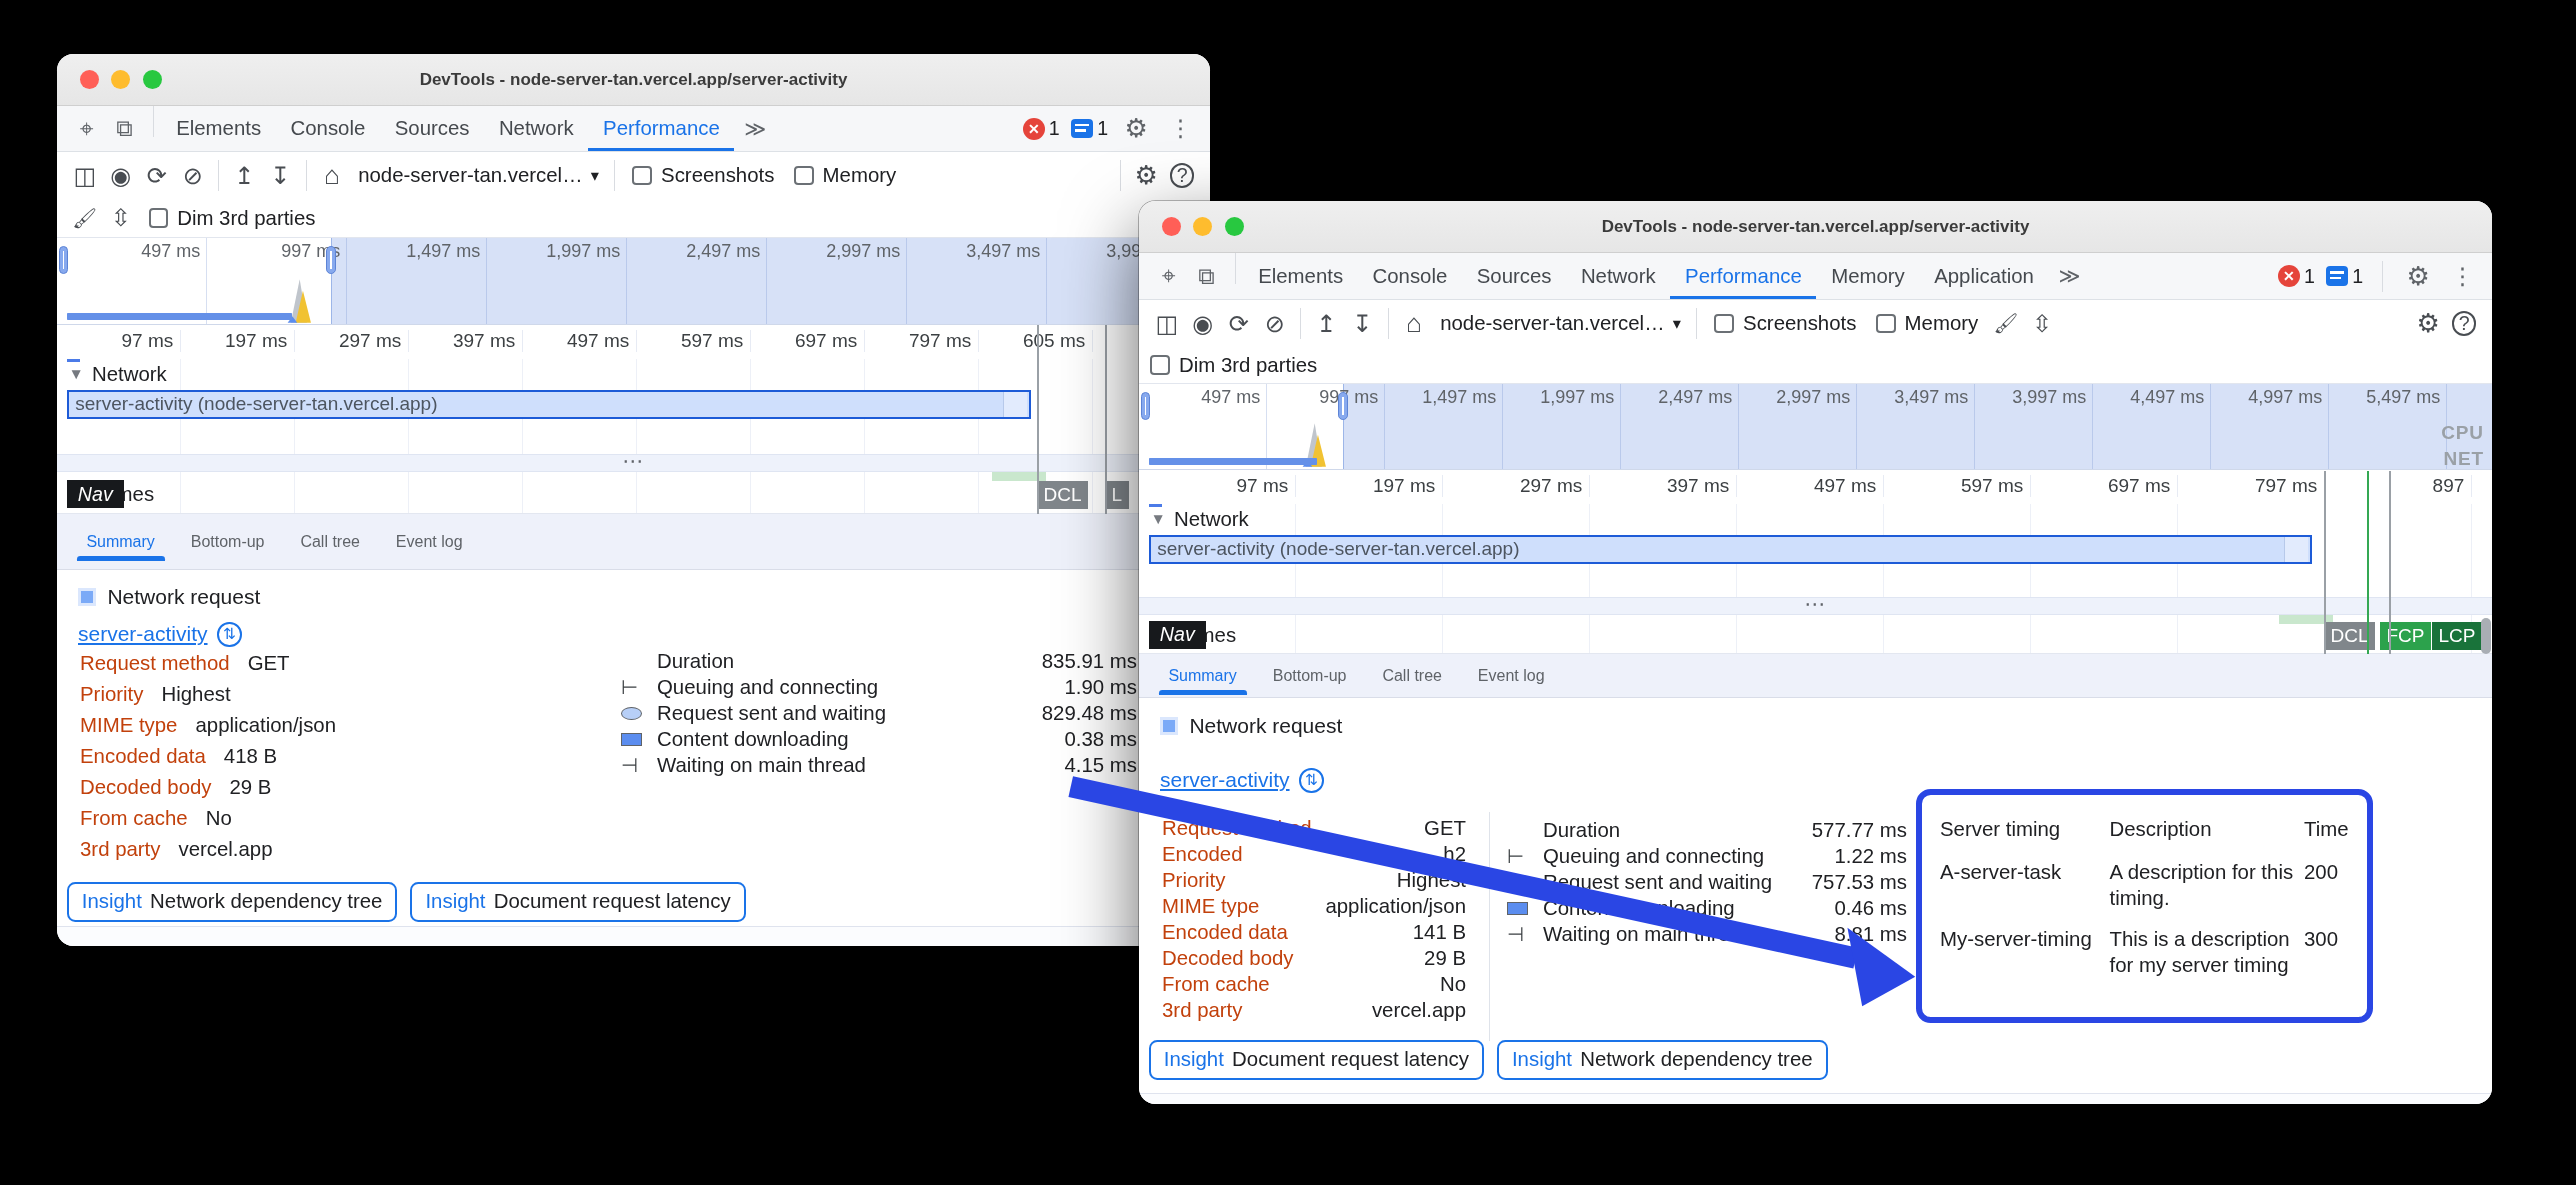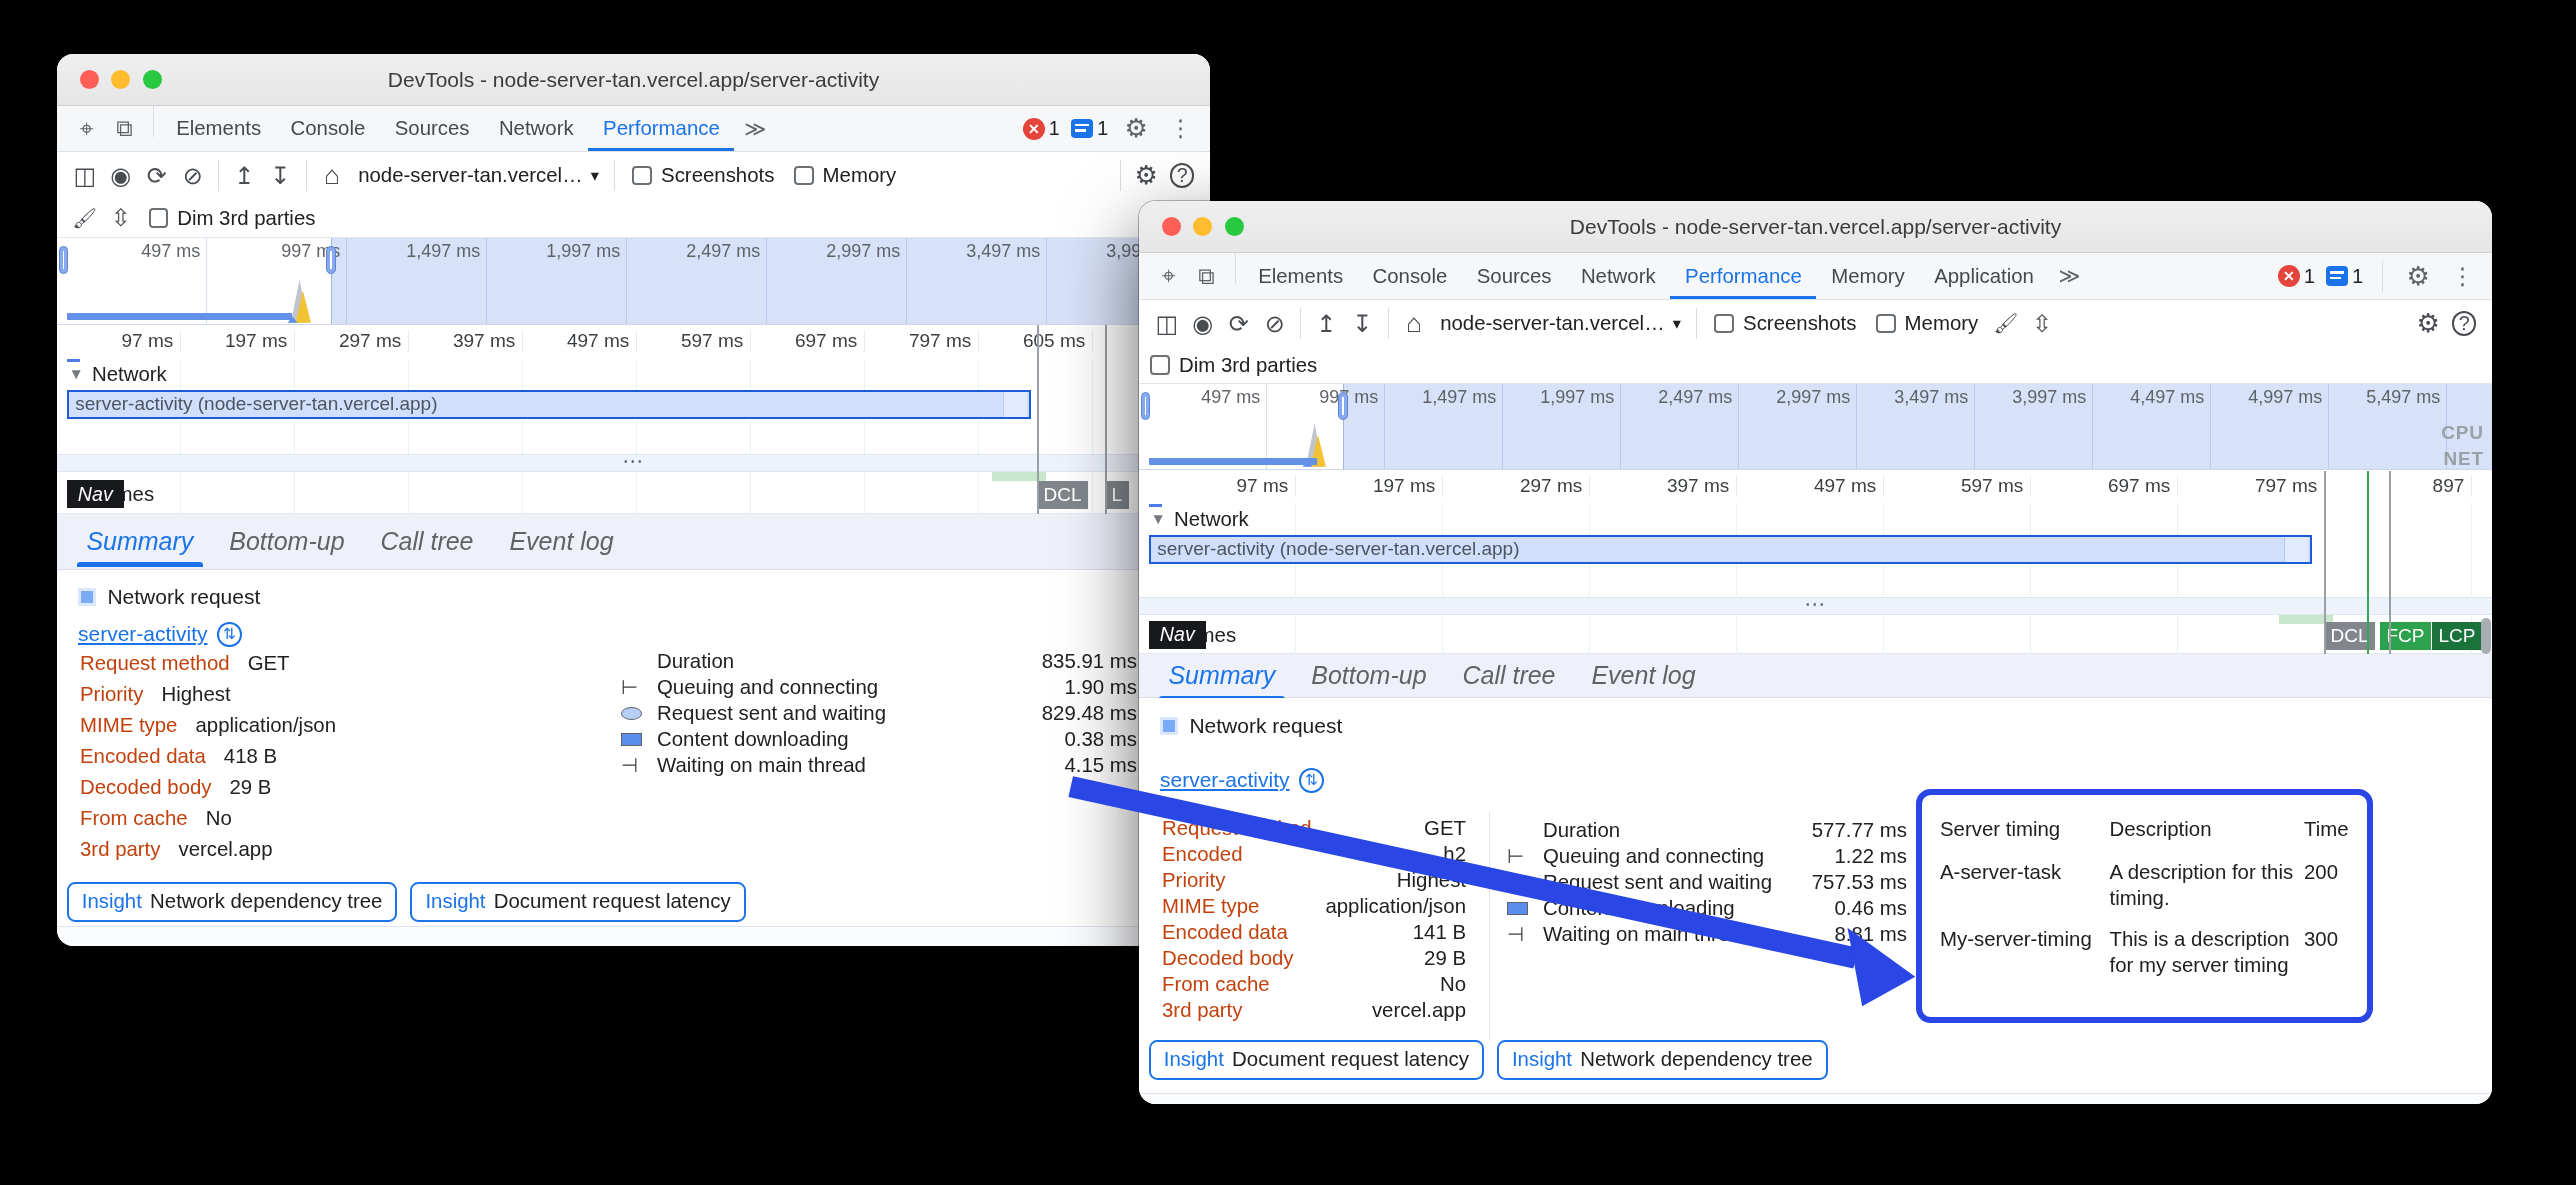--- a/index.html
+++ b/index.html
@@ -5,21 +5,21 @@
   * { margin:0; padding:0; box-sizing:border-box; }
   html,body { width:2576px; height:1186px; background:#000; overflow:hidden;
     font-family:"Liberation Sans", sans-serif; }
   .stage { position:relative; width:2576px; height:1186px; }
 
   
   .window { position:absolute; border-radius:16.3px; overflow:hidden; background:#fff;
     box-shadow:0 28px 74px rgba(0,0,0,.6), 0 0 0 0.8px rgba(0,0,0,.35); display:flex; flex-direction:column; }
   .titlebar { position:relative; height:52px; background:linear-gradient(#efefef,#e6e6e6);
     border-bottom:0.8px solid #cfcfcf; display:flex; align-items:center; justify-content:center; flex:none; }
-  .title { font-size:21px; font-weight:normal; color:#3b3b3b; }
+  .title { font-size:17px; font-weight:bold; color:#3b3b3b; }
   .lights { position:absolute; left:23px; top:0; height:100%; display:flex; align-items:center; gap:12.3px; }
   .light { width:19px; height:19px; border-radius:50%; }
   .light.red{ background:#ff5f57; } .light.yellow{ background:#febc2e; } .light.green{ background:#28c840; }
 
   
   .devtabs { height:46px; background:#f6f7f9; border-bottom:0.8px solid #dde1e6; display:flex;
     align-items:stretch; padding:0 8.2px; flex:none; }
   .dt-icons { display:flex; align-items:center; gap:4.9px; padding:0 4.9px; }
   .dt-icon { width:33px; height:33px; display:flex; align-items:center; justify-content:center; color:#5f6368; }
   .tab { display:flex; align-items:center; padding:0 14.7px; font-size:20.4px; color:#45494e; }
@@ -81,21 +81,21 @@
     justify-content:center;font-style:italic; }
   .marker-badge { position:absolute; color:#fff; font-size:19px; height:28px; display:flex; align-items:center;
     justify-content:center; padding:0 6.5px; }
   .mline { position:absolute; width:1.6px; }
   .greenband { position:absolute; height:9px; background:#c9e7cd; }
   .scrollthumb { position:absolute; width:10.6px; height:36px; background:#a9aeb4; border-radius:5.7px; }
 
   
   .paneltabs { background:#eef1fa; border-bottom:0.8px solid #d9dde8; display:flex; align-items:center;
     padding:0 14.7px; gap:6.5px; flex:none; position:relative; }
-  .ptab { font-size:25px; color:#5f6368; padding:9.8px 14.7px; position:relative;font-style:italic; }
+  .ptab { font-size:16px; color:#5f6368; padding:9.8px 14.7px; position:relative; }
   .ptab.active { color:#1a73e8; }
   .ptab.active::after { content:""; position:absolute; left:4.9px; right:4.9px; bottom:-0.8px; height:4.9px;
     border-radius:3.3px 3.3px 0 0; background:#1a73e8; }
 
   
   .summary { position:relative; background:#fff; flex:1; overflow:hidden; }
   .legend { position:absolute; display:flex; align-items:center; gap:11.4px; font-size:21px; color:#202124;text-align:center; }
   .legend .swatch { width:18px; height:18px; background:#7baaf7; border:3.3px solid #dbe7fd; }
   .reqlink { position:absolute; display:flex; align-items:center; gap:9.8px; }
   .reqlink a { font-size:21px; color:#1a73e8; text-decoration:underline; }

